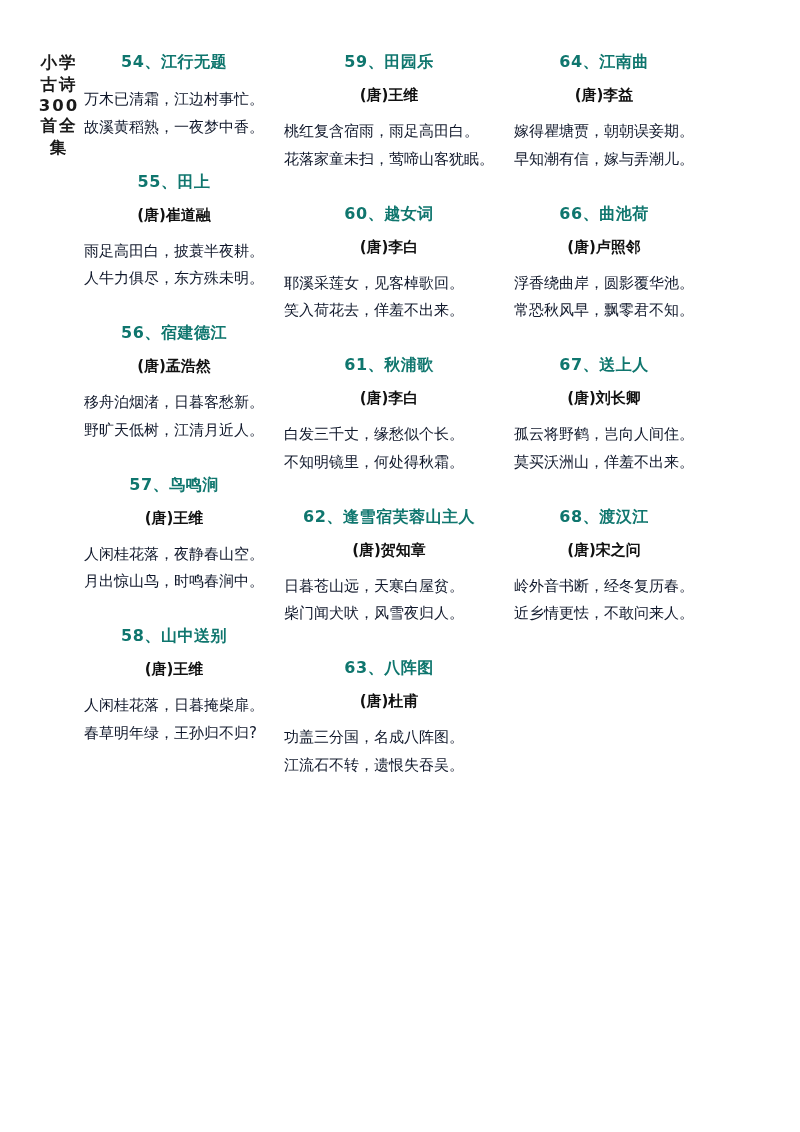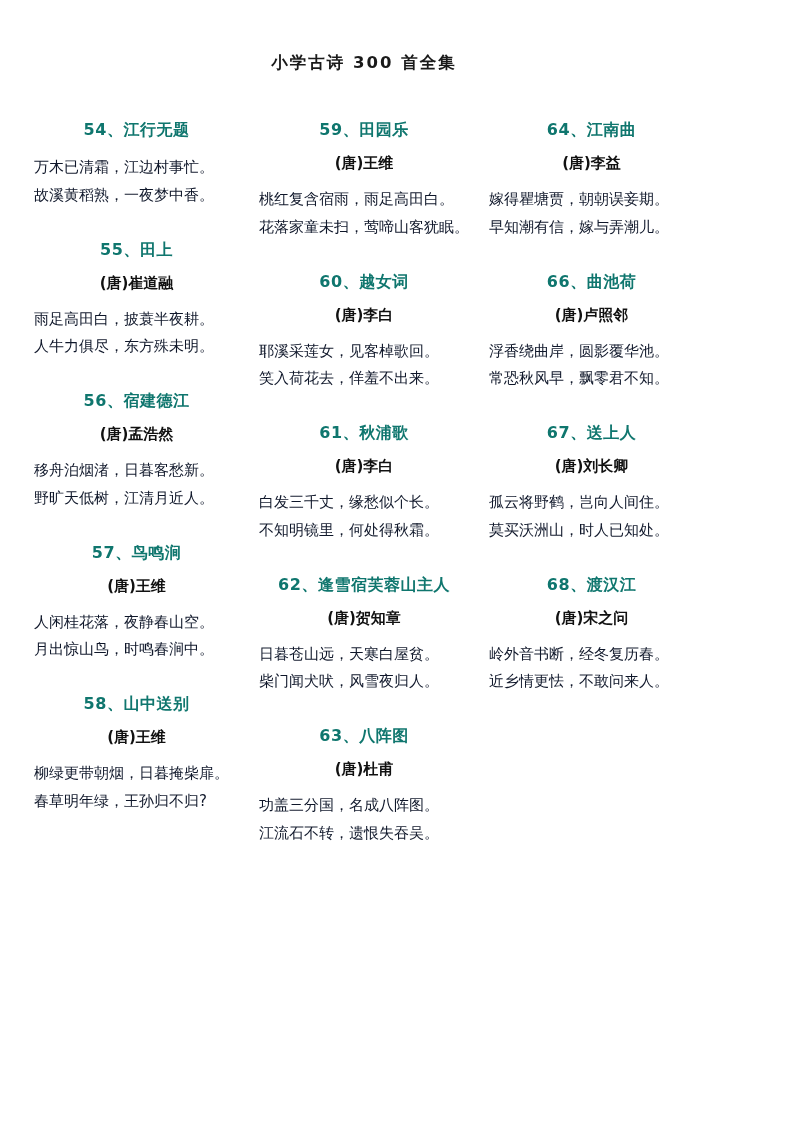--- a/index.html
+++ b/index.html
@@ -14,21 +14,21 @@
     color: #111111;
     position: relative;
     overflow: hidden;
   }
   .page {
     width: 728px;
     height: 1132px;
     box-sizing: border-box;
     padding: 52px 34px 20px 34px;
     display: flex;
-    flex-direction: column;
+    flex-direction: row;
   }
   .doc-title {
     text-align: center;
     font-size: 16.5px;
     font-weight: 700;
     color: #1a1a1a;
     letter-spacing: 2px;
     margin-bottom: 46px;
     font-family: "DejaVu Sans", "Liberation Sans", sans-serif;
   }
@@ -99,21 +99,21 @@
       </div>
       <div class="poem">
         <div class="poem-title">57、鸟鸣涧</div>
         <div class="poem-author">(唐)王维</div>
         <div class="poem-line">人闲桂花落，夜静春山空。</div>
         <div class="poem-line">月出惊山鸟，时鸣春涧中。</div>
       </div>
       <div class="poem">
         <div class="poem-title">58、山中送别</div>
         <div class="poem-author">(唐)王维</div>
-        <div class="poem-line">柳绿更带朝烟，日暮掩柴扉。</div>
+        <div class="poem-line">人闲桂花落，日暮掩柴扉。</div>
         <div class="poem-line">春草明年绿，王孙归不归?</div>
       </div>
     </div>
 
     <div class="col">
       <div class="poem">
         <div class="poem-title">59、田园乐</div>
         <div class="poem-author">(唐)王维</div>
         <div class="poem-line">桃红复含宿雨，雨足高田白。</div>
         <div class="poem-line">花落家童未扫，莺啼山客犹眠。</div>
@@ -154,21 +154,21 @@
       <div class="poem">
         <div class="poem-title">66、曲池荷</div>
         <div class="poem-author">(唐)卢照邻</div>
         <div class="poem-line">浮香绕曲岸，圆影覆华池。</div>
         <div class="poem-line">常恐秋风早，飘零君不知。</div>
       </div>
       <div class="poem">
         <div class="poem-title">67、送上人</div>
         <div class="poem-author">(唐)刘长卿</div>
         <div class="poem-line">孤云将野鹤，岂向人间住。</div>
-        <div class="poem-line">莫买沃洲山，时人已知处。</div>
+        <div class="poem-line">莫买沃洲山，佯羞不出来。</div>
       </div>
       <div class="poem">
         <div class="poem-title">68、渡汉江</div>
         <div class="poem-author">(唐)宋之问</div>
         <div class="poem-line">岭外音书断，经冬复历春。</div>
         <div class="poem-line">近乡情更怯，不敢问来人。</div>
       </div>
     </div>
   </div>
 </div>

